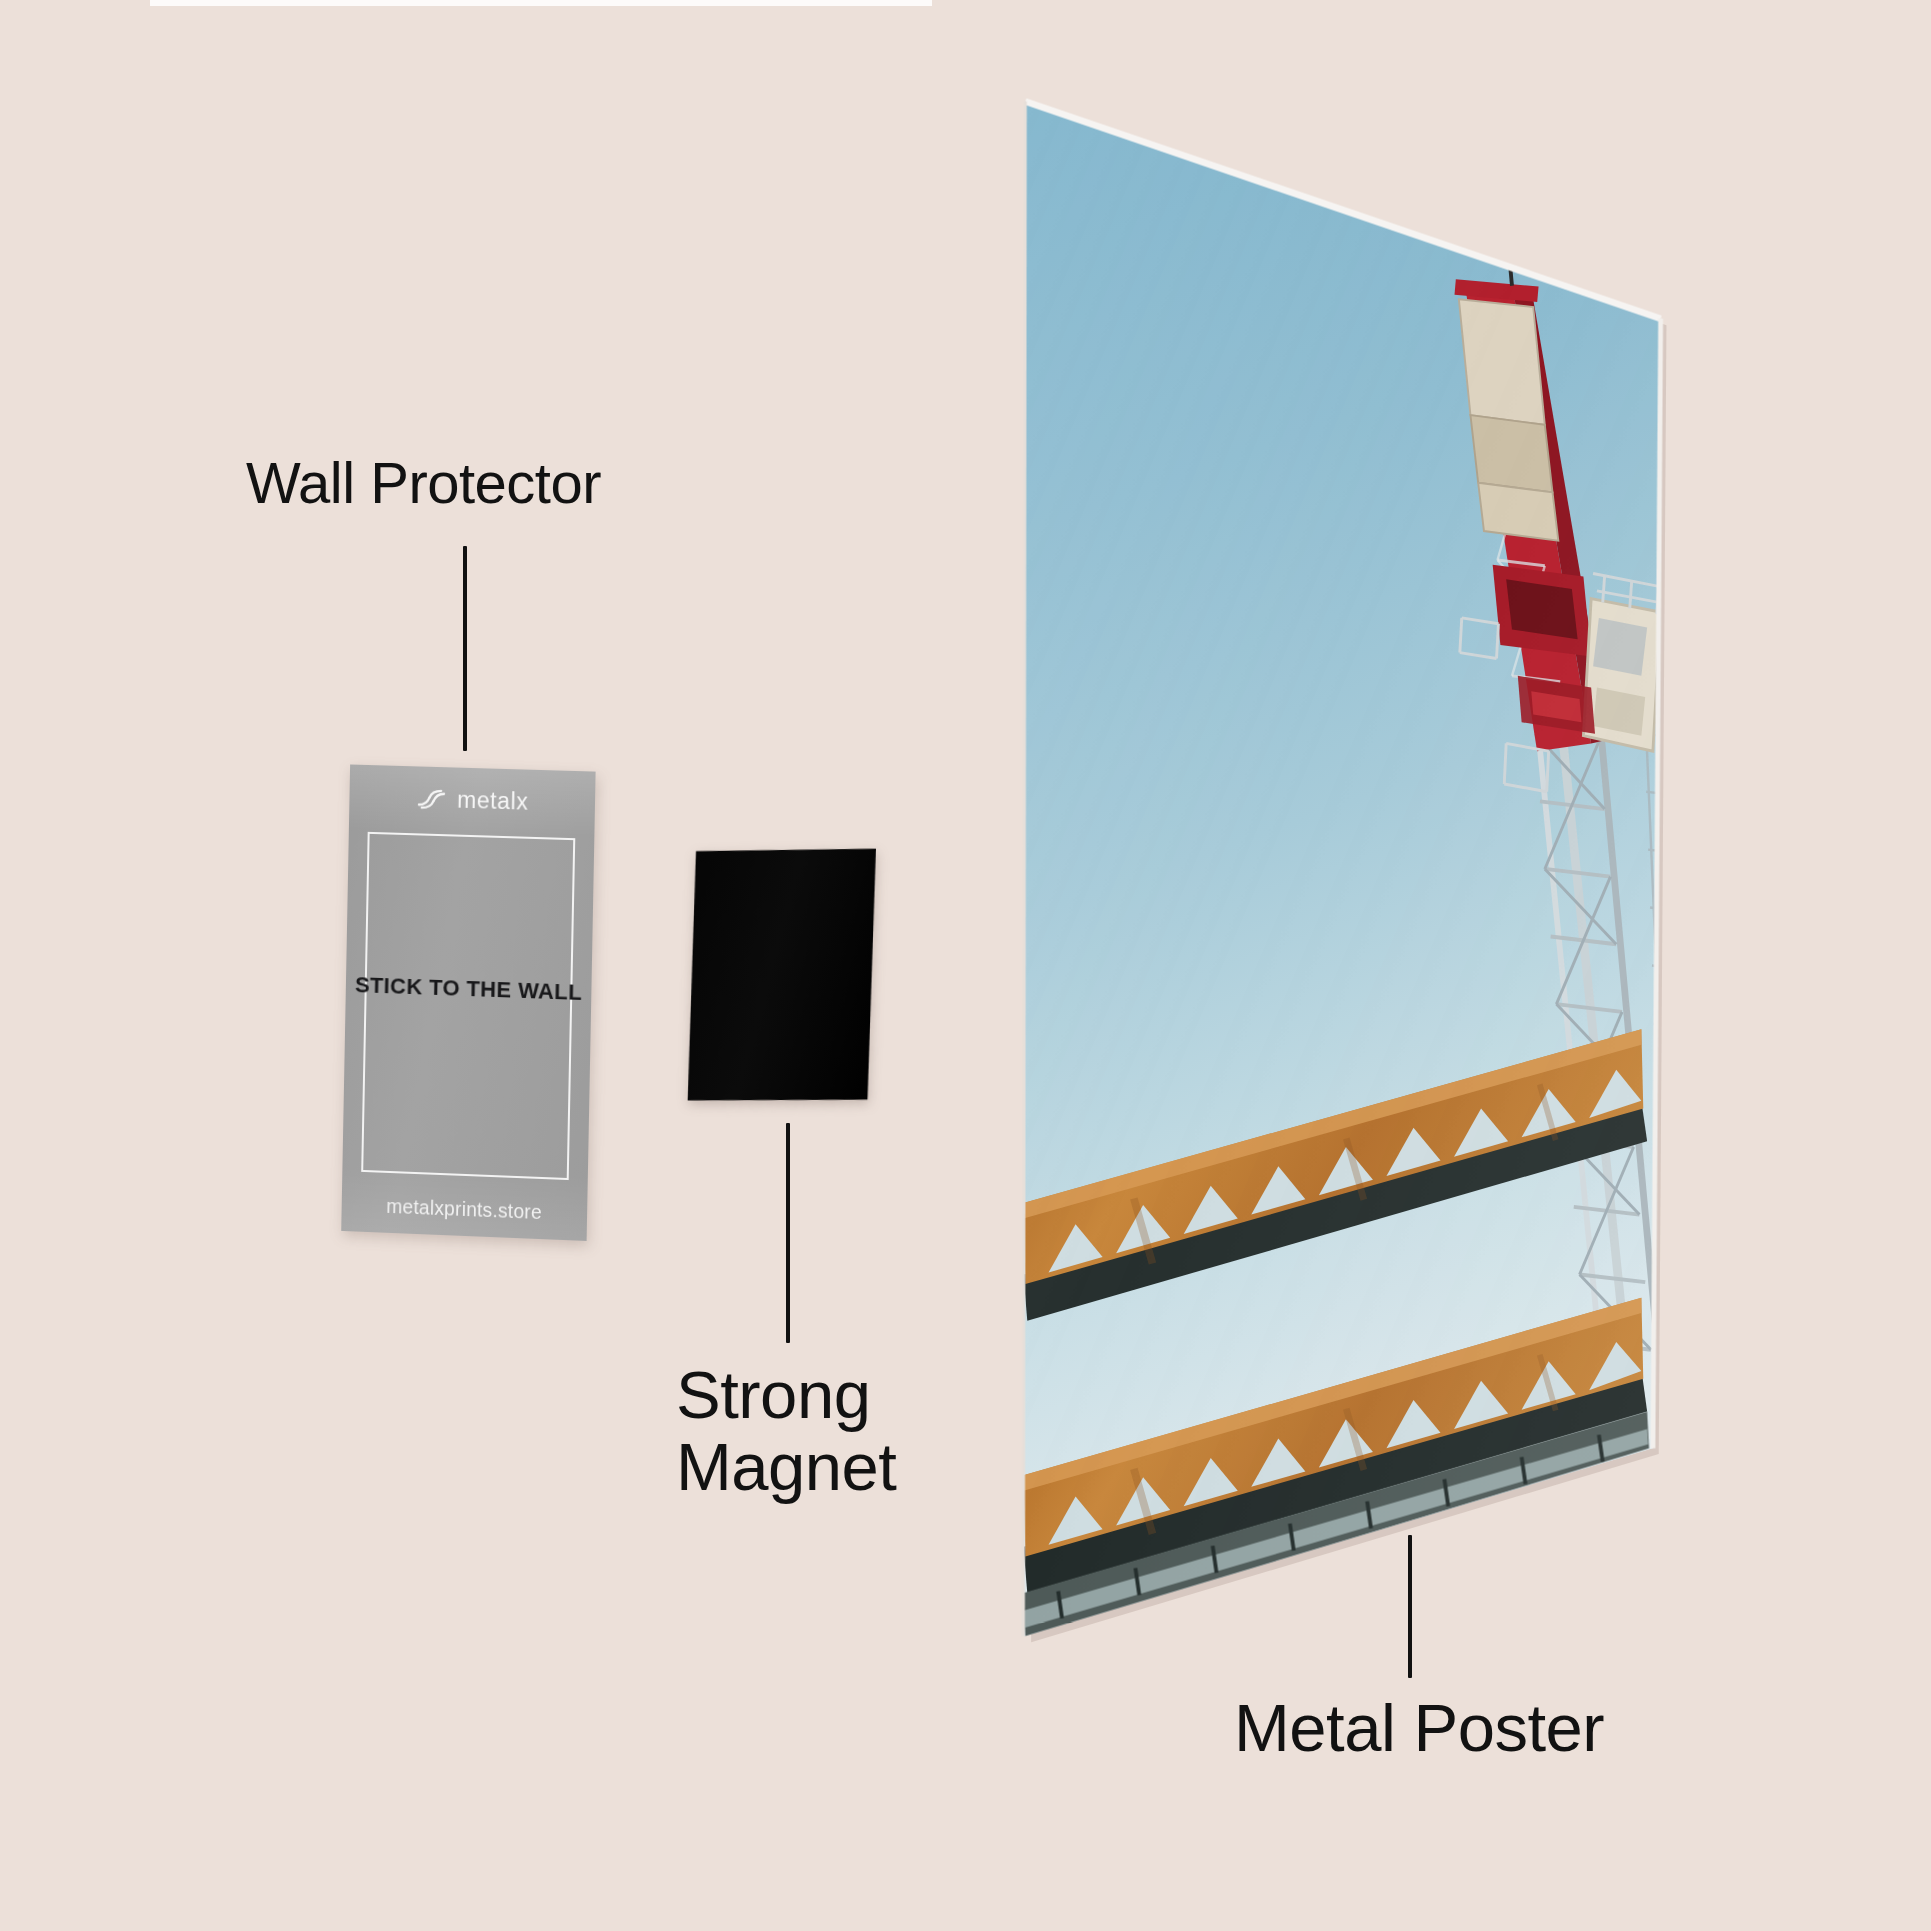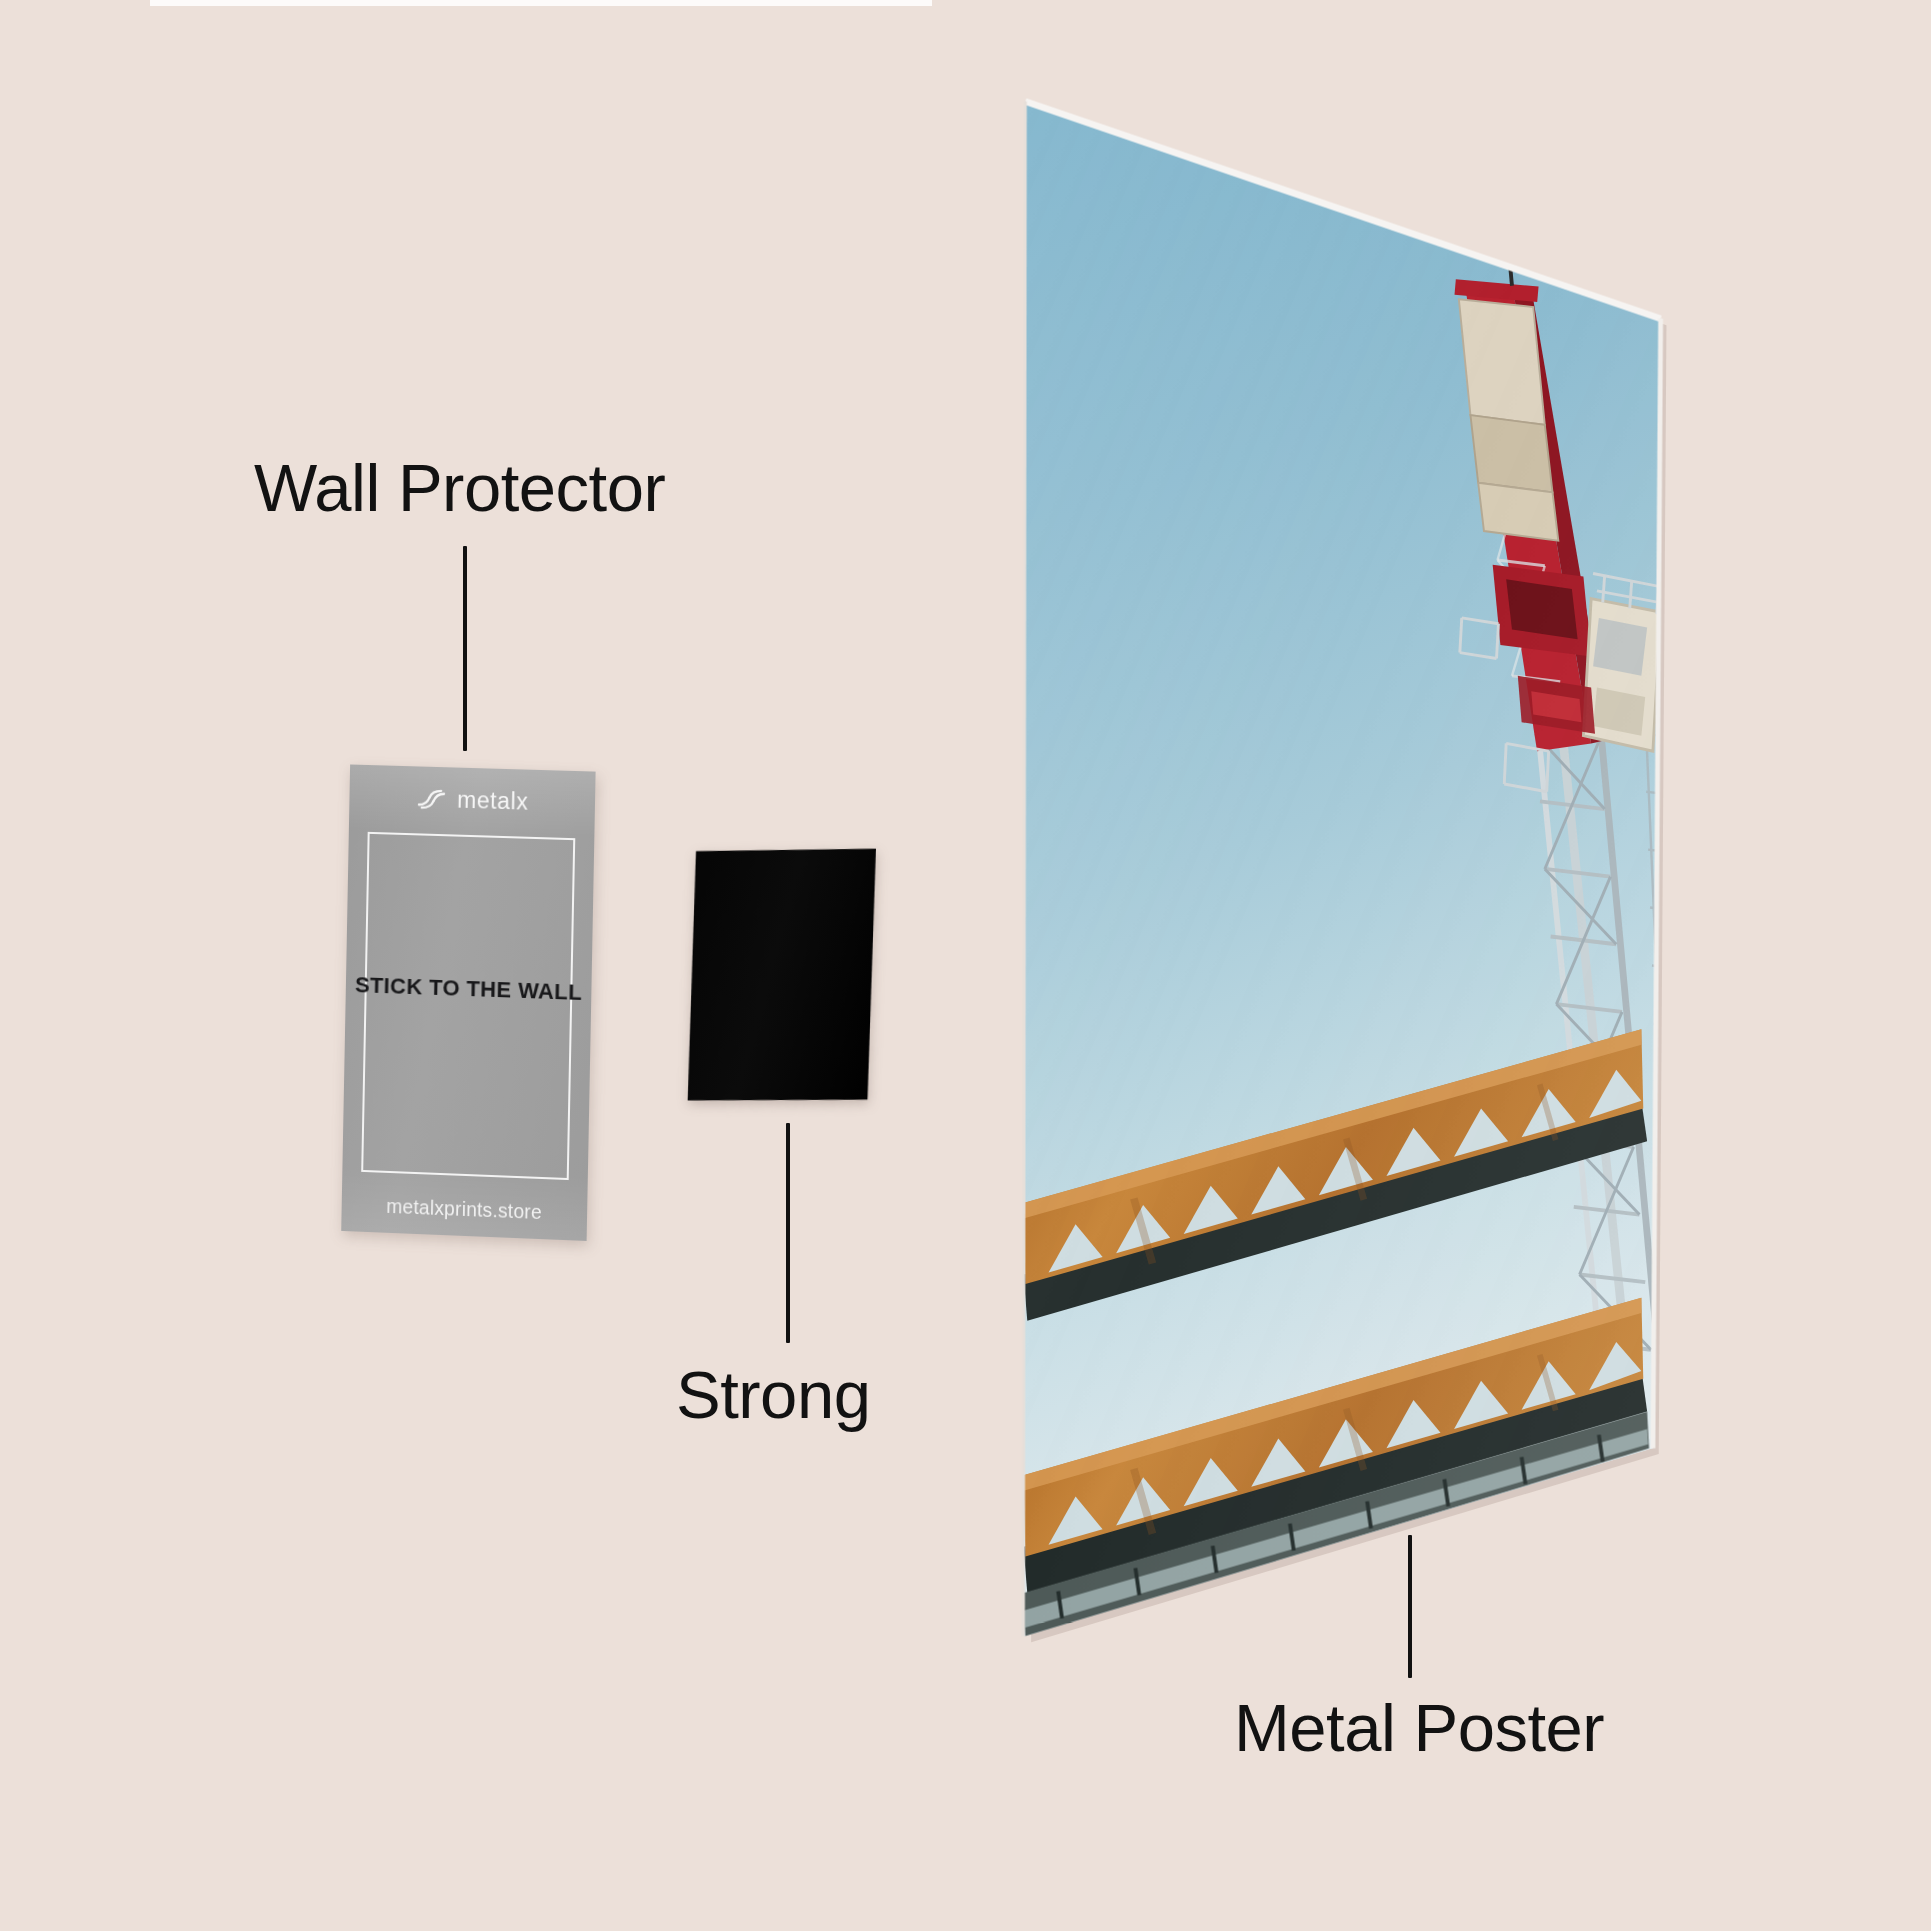--- a/index.html
+++ b/index.html
@@ -22,22 +22,22 @@
   .anno{
     position:absolute;
     color:#121212;
     font-family:"Liberation Sans", sans-serif;
     font-weight:400;
     letter-spacing:-0.5px;
     white-space:pre;
     line-height:1.08;
   }
   #label-wall-protector{
-    left:254px;top:452px;
-    font-size:67px;
+    left:246px;top:452px;
+    font-size:58px;
   }
   #label-strong-magnet{
     left:676px;top:1359px;
     font-size:67px;
     text-align:left;
     width:232px;
   }
   #label-metal-poster{
     left:1218px;top:1692px;
     font-size:67px;
@@ -385,18 +385,18 @@
   <div id="magnet">
     <div class="magnet-face"></div>
   </div>
 
   <div class="leader" id="leader-wall-protector"></div>
   <div class="leader" id="leader-strong-magnet"></div>
   <div class="leader" id="leader-metal-poster"></div>
 
   <div class="anno" id="label-wall-protector">Wall Protector</div>
 
-  <div class="anno" id="label-strong-magnet"><span>Strong</span><br></div>
+  <div class="anno" id="label-strong-magnet"><span>Strong</span><br><span>Magnet</span></div>
 
   <div class="anno" id="label-metal-poster">Metal Poster</div>
 
 </div>
 
 
 </body></html>

